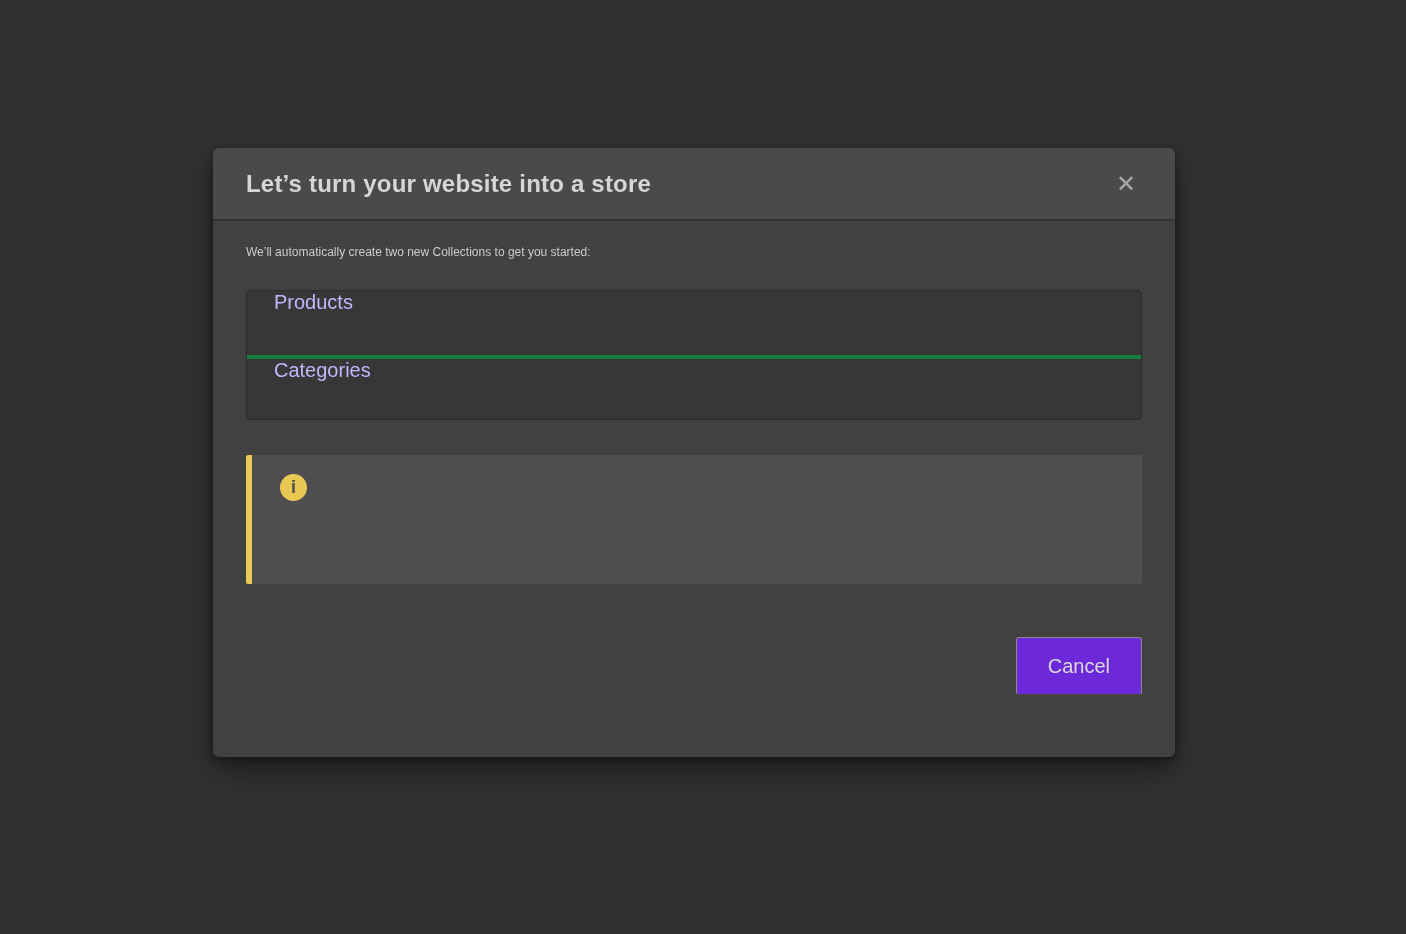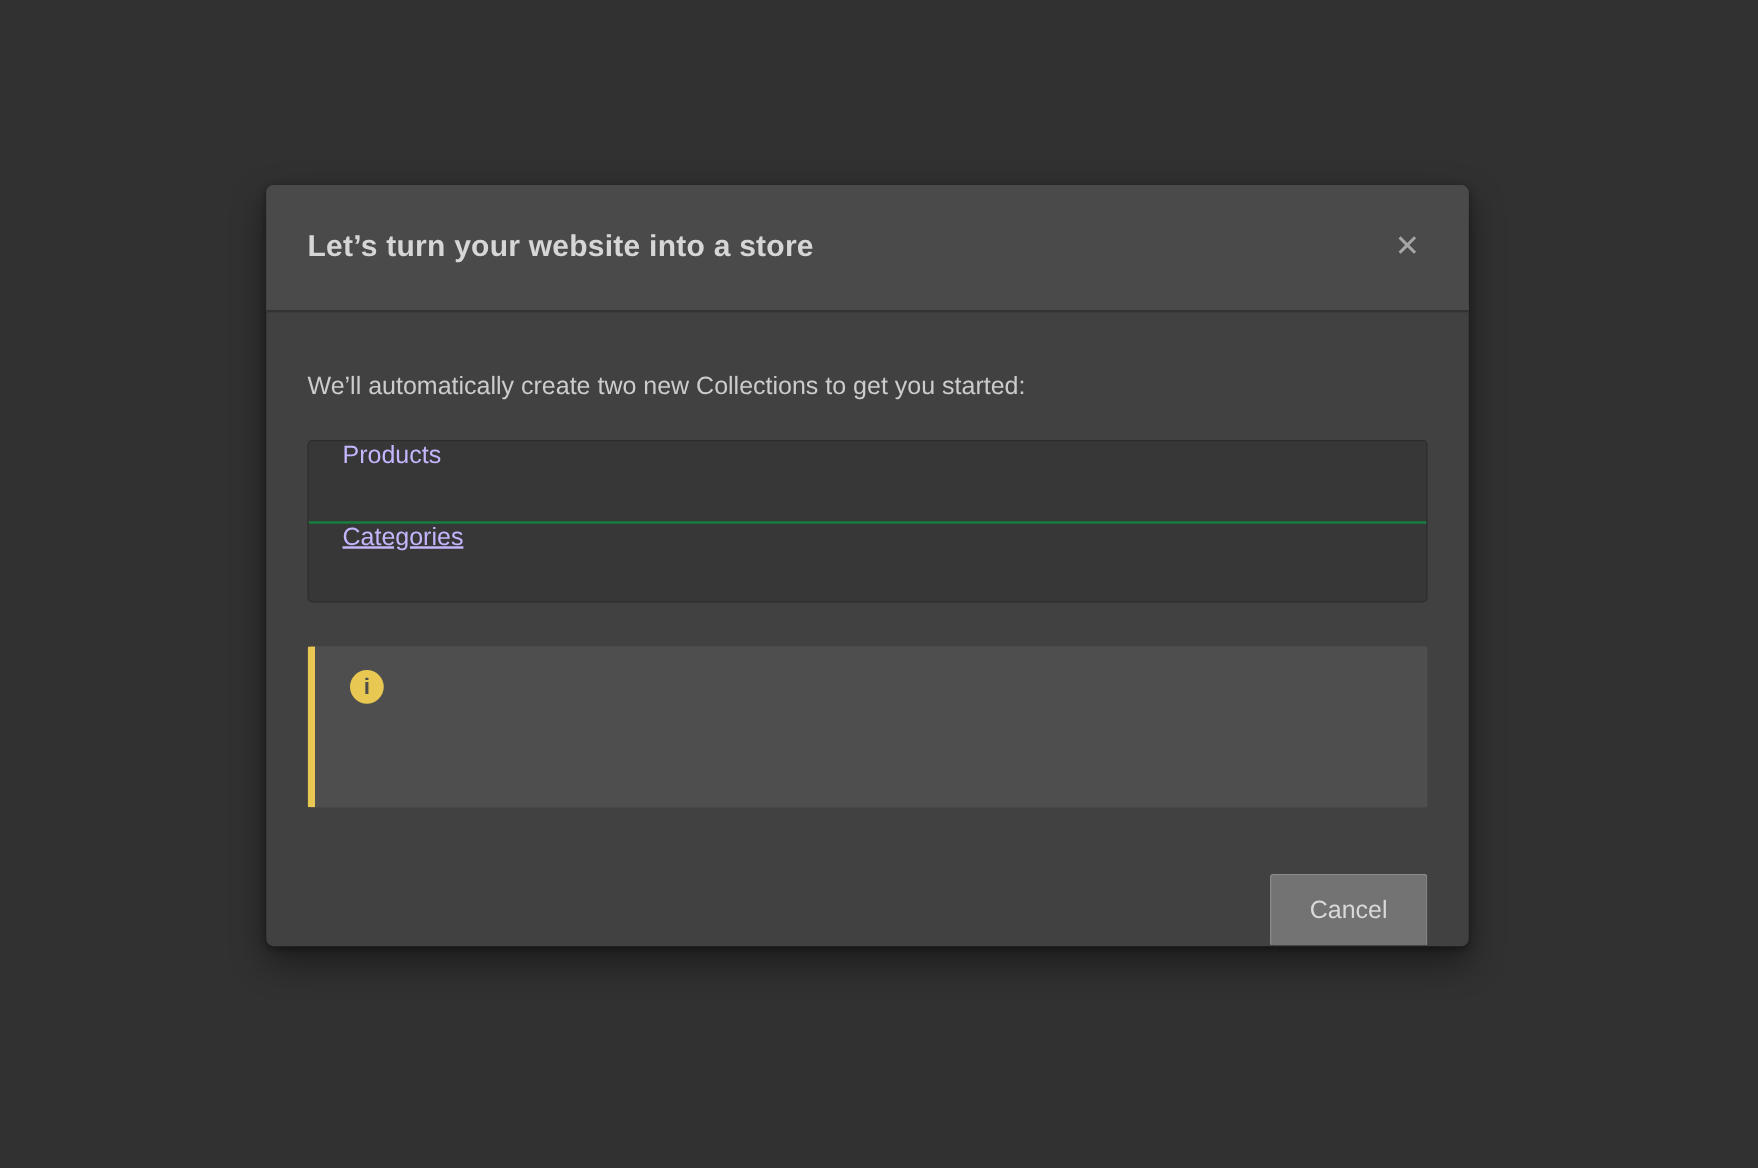--- a/index.html
+++ b/index.html
@@ -14,21 +14,21 @@
     position: absolute;
     left: 213px;
     top: 148px;
     width: 962px;
     height: 609px;
     background: #414141;
     border-radius: 6px;
     box-shadow: 0 12px 28px rgba(0,0,0,0.45), 0 2px 6px rgba(0,0,0,0.35);
   }
   .modal-header {
-    height: 102px;
+    height: 73px;
     background: #4a4a4a;
     border-bottom: 2px solid #333333;
     border-radius: 6px 6px 0 0;
     display: flex;
     align-items: center;
     padding: 0 33px;
   }
   .modal-title {
     font-size: 24px;
     font-weight: 700;
@@ -44,39 +44,39 @@
     line-height: 1;
   }
   .close-glyph {
     color: #a6a6a6;
     font-size: 24px;
     font-weight: 400;
     line-height: 1;
   }
   .modal-body { padding: 0 33px; }
   .intro {
-    margin-top: 48px;
-    font-size: 20px;
+    margin-top: 24px;
+    font-size: 12px;
     color: #cccccc;
   }
   .collection-list {
     margin-top: 31px;
     background: #373737;
     border: 1px solid #2c2c2c;
     border-radius: 4px;
   }
   .collection-row {
     height: 64px;
     display: flex;
     align-items: flex-start;
     padding: 0 27px;
     font-size: 20px;
     color: #c4b5fd;
   }
-  .collection-row + .collection-row { border-top: 2px solid #15803d; text-decoration: underline; }
+  .collection-row + .collection-row { border-top: 4px solid #15803d; }
   .notice {
     margin-top: 35px;
     min-height: 129px;
     background: #4e4e4e;
     border-left: 6px solid #e8c852;
     border-radius: 2px;
     display: flex;
     align-items: flex-start;
     padding: 16px 40px 16px 28px;
   }
@@ -108,21 +108,21 @@
     gap: 18px;
   }
   .btn {
     height: 58px;
     font-size: 20px;
     border-radius: 3px;
     cursor: pointer;
     font-family: "Liberation Sans", sans-serif;
   }
   .btn-cancel {
-    background: #737373;
+    background: #6d28d9;
     border: 1px solid #8a8a8a;
     border-bottom-color: #464646;
     color: #d9d9d9;
     padding: 0 31px;
   }
   .btn-confirm {
     background: #4b7dc8;
     border: 1px solid #35609f;
     border-bottom: 2px solid #2b5390;
     color: #eef3fb;

